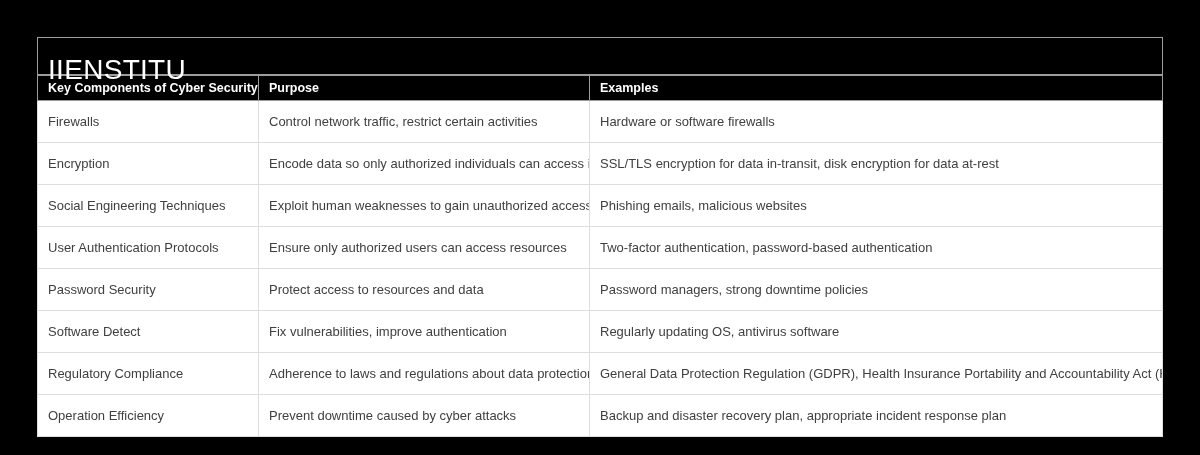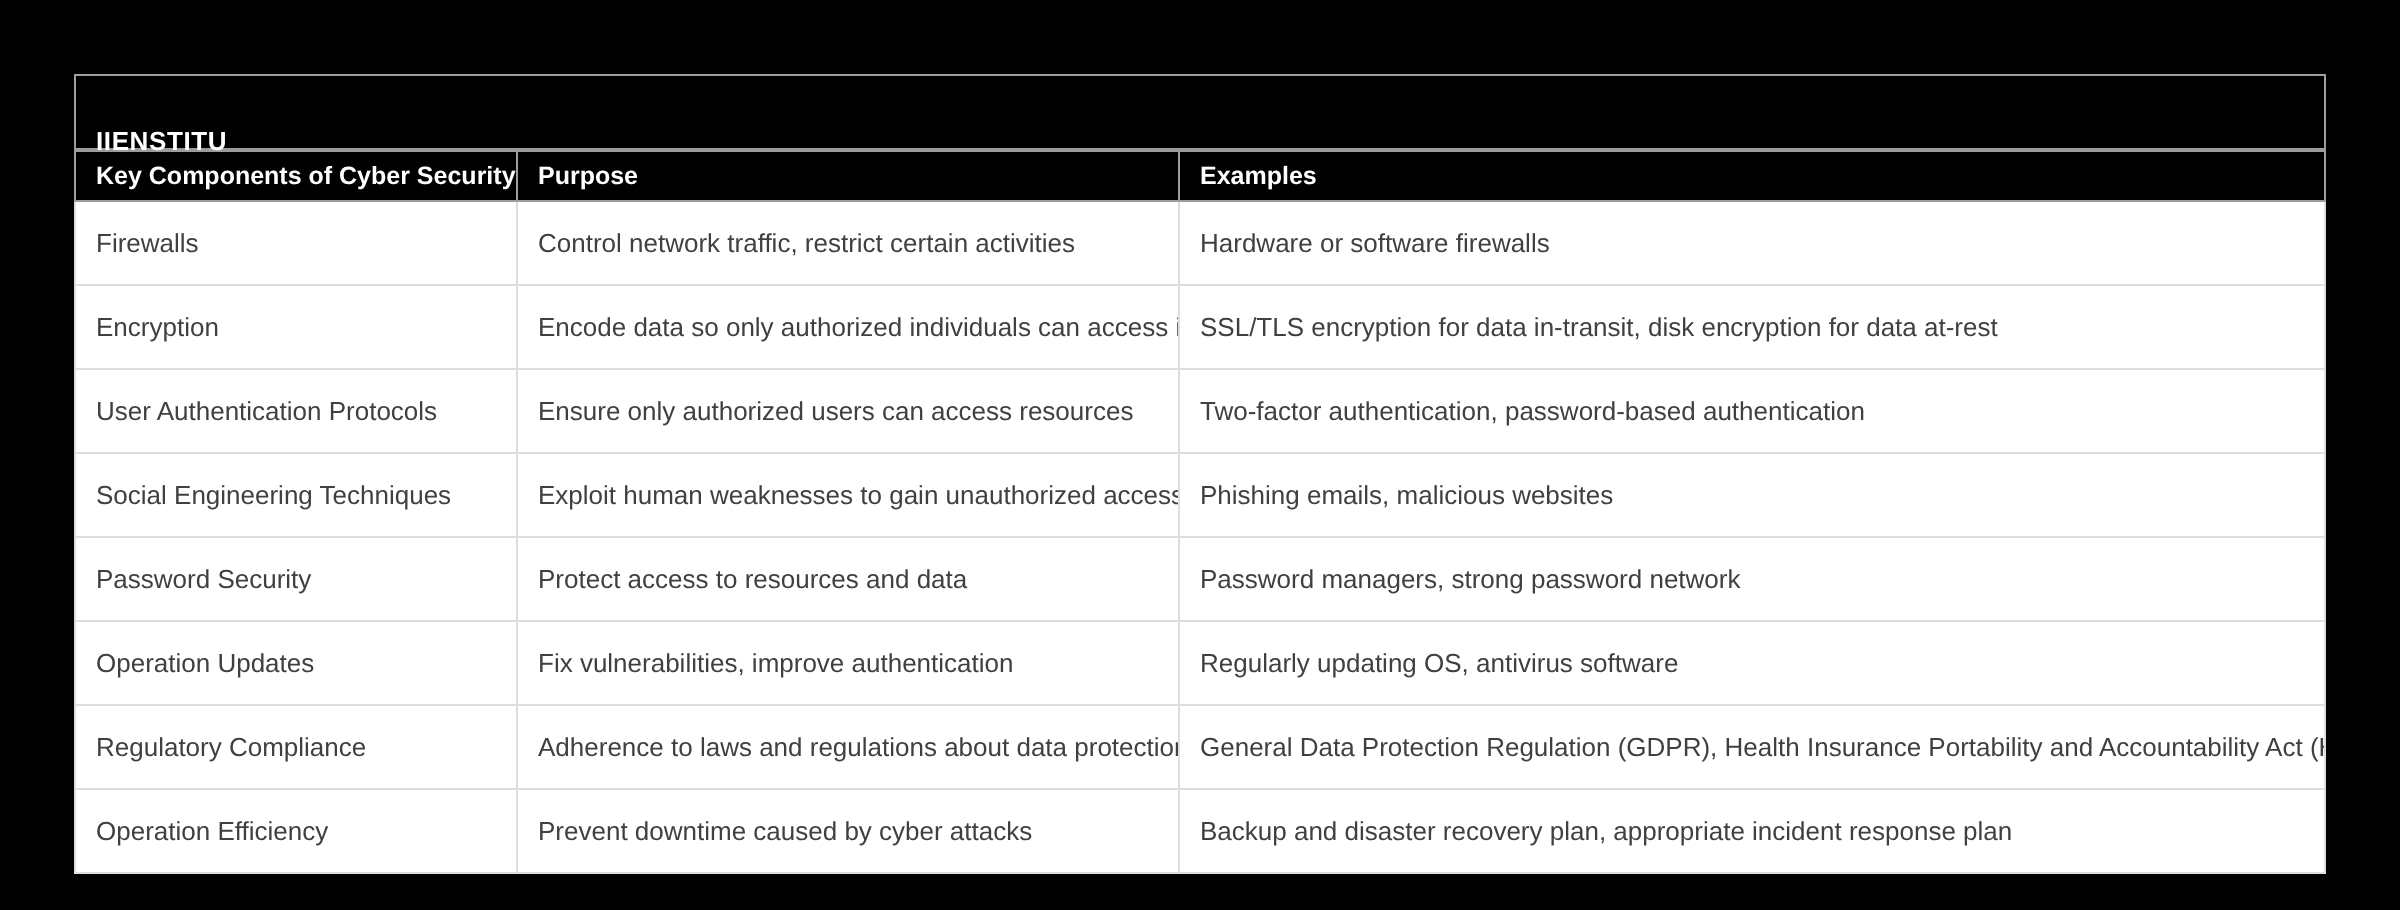--- a/index.html
+++ b/index.html
@@ -18,22 +18,22 @@
   .title-bar {
     height: 38px;
     background: var(--header-bg, #000000);
     border: 1px solid var(--header-border, #9c9c9c);
     display: flex;
     align-items: center;
     padding: 0 10px;
   }
   .title {
     color: var(--header-text, #ffffff);
-    font-size: 13px;
-    font-weight: bold;
+    font-size: 28px;
+    font-weight: normal;
     letter-spacing: 0.3px;
     margin-top: 28px;
   }
   table.data {
     border-collapse: collapse;
     width: 100%;
     table-layout: fixed;
   }
   col.c1 { width: 221px; }
   col.c2 { width: 331px; }
@@ -86,36 +86,36 @@
           <td>Firewalls</td>
           <td>Control network traffic, restrict certain activities</td>
           <td>Hardware or software firewalls</td>
         </tr>
         <tr>
           <td>Encryption</td>
           <td>Encode data so only authorized individuals can access it</td>
           <td>SSL/TLS encryption for data in-transit, disk encryption for data at-rest</td>
         </tr>
         <tr>
+          <td>Social Engineering Techniques</td>
+          <td>Exploit human weaknesses to gain unauthorized access</td>
+          <td>Phishing emails, malicious websites</td>
+        </tr>
+        <tr>
           <td>User Authentication Protocols</td>
           <td>Ensure only authorized users can access resources</td>
           <td>Two-factor authentication, password-based authentication</td>
         </tr>
         <tr>
-          <td>Social Engineering Techniques</td>
-          <td>Exploit human weaknesses to gain unauthorized access</td>
-          <td>Phishing emails, malicious websites</td>
+          <td>Password Security</td>
+          <td>Protect access to resources and data</td>
+          <td>Password managers, strong downtime policies</td>
         </tr>
         <tr>
-          <td>Password Security</td>
-          <td>Protect access to resources and data</td>
-          <td>Password managers, strong password network</td>
-        </tr>
-        <tr>
-          <td>Operation Updates</td>
+          <td>Software Detect</td>
           <td>Fix vulnerabilities, improve authentication</td>
           <td>Regularly updating OS, antivirus software</td>
         </tr>
         <tr>
           <td>Regulatory Compliance</td>
           <td>Adherence to laws and regulations about data protection</td>
           <td>General Data Protection Regulation (GDPR), Health Insurance Portability and Accountability Act (HIPAA)</td>
         </tr>
         <tr>
           <td>Operation Efficiency</td>

